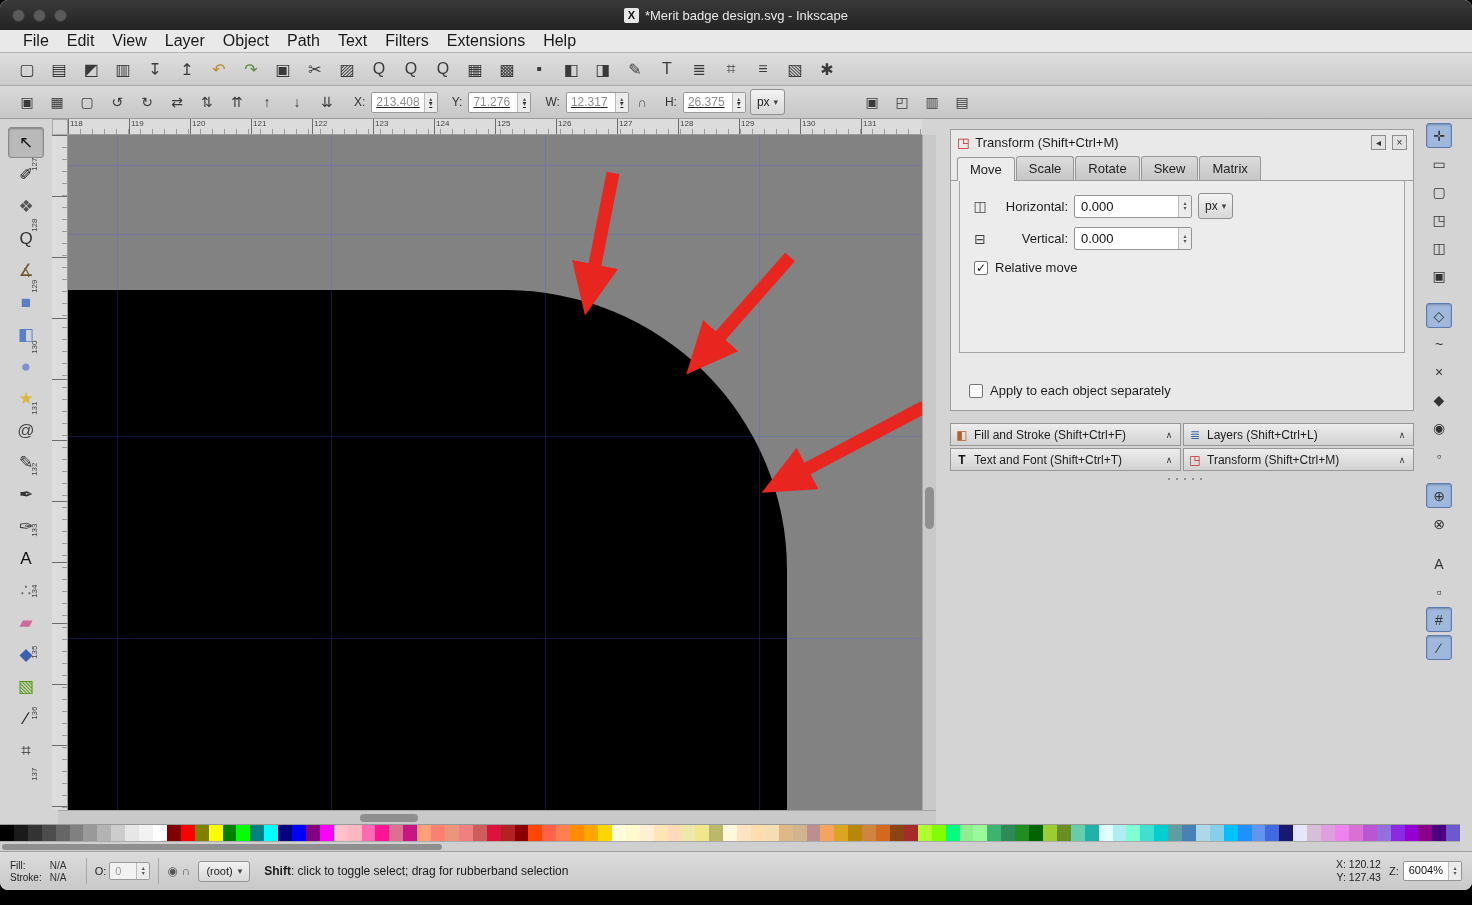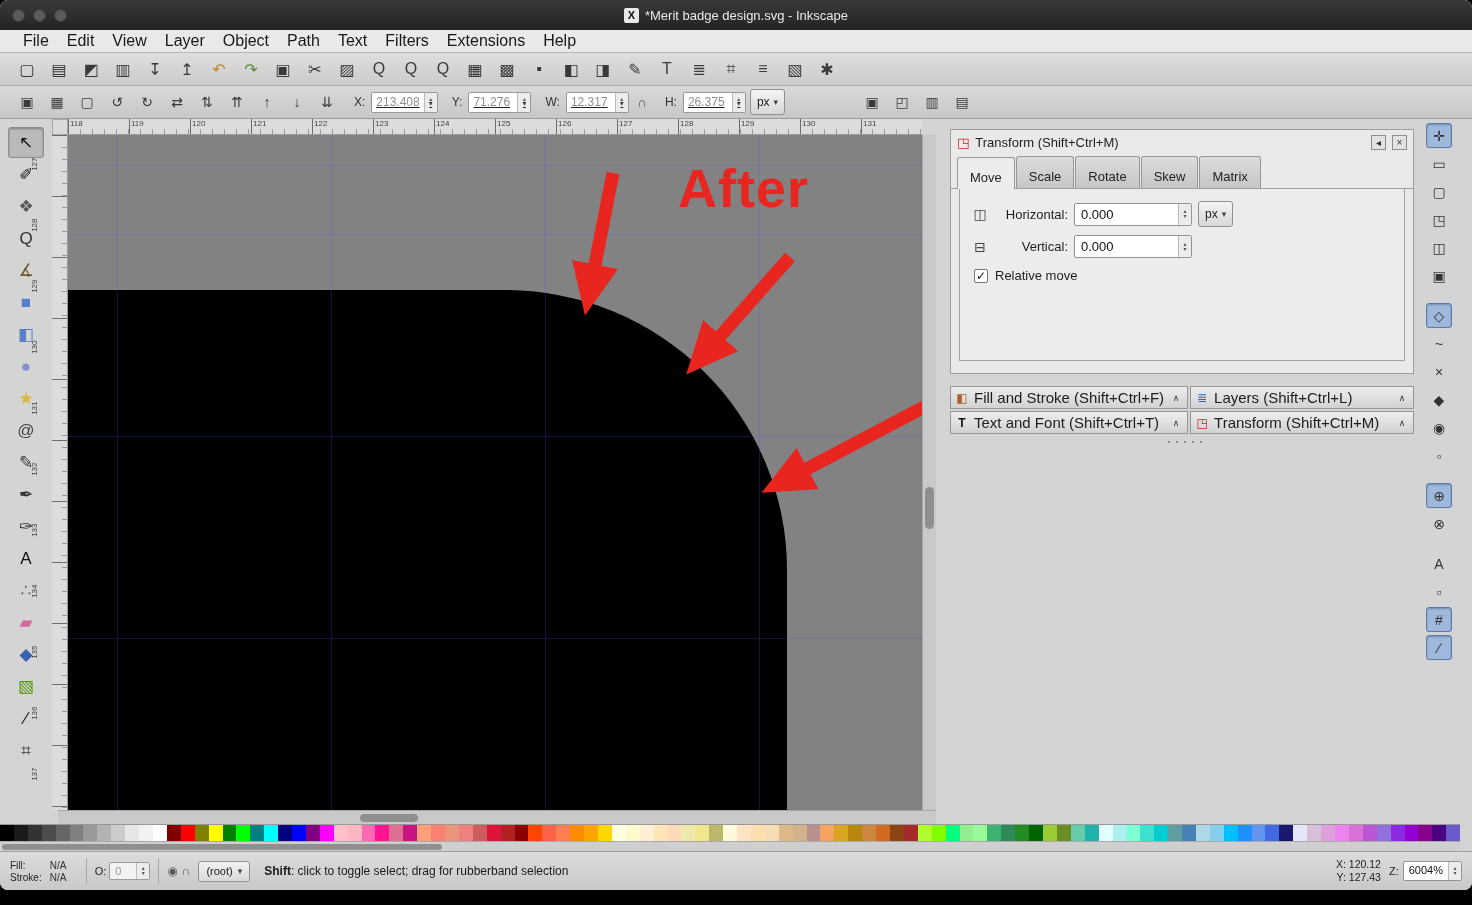--- a/index.html
+++ b/index.html
@@ -72,38 +72,38 @@
   .hscroll { position:absolute; left:58px; top:691px; width:878px; height:14px; background:#c9c9c9; border-top:1px solid #a5a5a5; }
   .hthumb { position:absolute; left:302px; top:3px; width:58px; height:8px; background:#8f8f8f; border-radius:5px; }
 
   
   .dock { position:absolute; left:950px; top:0; width:470px; height:100%; padding-top:10px; }
   .panel { width:464px; background:#e9e9e9; border:1px solid #9e9e9e; padding-bottom:12px; }
   .panel-header { height:24px; display:flex; align-items:center; padding:0 6px; gap:6px; background:#e9e9e9; }
   .panel-title { font-size:13px; color:#1d1d1d; flex:1; }
   .mini-btn { width:15px; height:15px; border:1px solid #8d8d8d; background:#e2e2e2; font-size:10px; line-height:13px; text-align:center; color:#333; }
   .tabs { display:flex; padding:2px 6px 0 6px; border-bottom:1px solid #9e9e9e; gap:1px; }
-  .tab { padding:12px 12px 3px 12px; font-size:13px; color:#222; background:linear-gradient(#dcdcdc,#c6c6c6); border:1px solid #979797; border-bottom:none; border-radius:3px 3px 0 0; position:relative; top:0; }
+  .tab { padding:4px 12px 3px 12px; font-size:13px; color:#222; background:linear-gradient(#dcdcdc,#c6c6c6); border:1px solid #979797; border-bottom:none; border-radius:3px 3px 0 0; position:relative; top:0; }
   .tab.active { background:#ececec; top:1px; padding-bottom:4px; }
   .tab-page { margin:0 8px; border:1px solid #a3a3a3; border-top:none; background:#ececec; height:172px; padding:12px 10px 0 10px; }
   .t-row { display:flex; align-items:center; gap:6px; margin-bottom:8px; }
   .t-icon { width:20px; text-align:center; font-size:14px; color:#444; }
   .t-label { font-size:13px; color:#1d1d1d; width:72px; text-align:right; }
   .t-spin { display:flex; height:23px; background:#fff; border:1px solid #949494; border-radius:2px; overflow:hidden; width:118px; }
   .t-spin .v { flex:1; padding:3px 6px; font-size:13px; color:#111; }
   .check-row { display:flex; align-items:center; gap:7px; margin:10px 0 0 4px; font-size:13px; color:#1d1d1d; }
   .checkbox { width:14px; height:14px; border:1px solid #777; background:#fdfdfd; border-radius:2px; font-size:12px; line-height:12px; text-align:center; color:#111; }
   .apply-each { margin:30px 0 0 18px; }
   .btn-row { display:flex; justify-content:flex-end; gap:10px; margin:40px 14px 0 0; }
   .btn { min-width:82px; height:27px; background:linear-gradient(#f5f5f5,#d6d6d6); border:1px solid #8b8b8b; border-radius:4px; font-size:13px; color:#1b1b1b; display:flex; align-items:center; justify-content:center; }
 
   .dock-headers { display:grid; grid-template-columns:1fr 1fr; gap:2px; margin-top:12px; width:464px; }
   .dock-h { height:23px; background:linear-gradient(#ededed,#d2d2d2); border:1px solid #979797; display:flex; align-items:center; gap:5px; padding:0 4px; }
   .dock-h .ic { font-size:12px; width:14px; text-align:center; }
-  .dock-h .lbl { flex:1; font-size:15px; color:#1d1d1d; white-space:nowrap; overflow:hidden; }
+  .dock-h .lbl { flex:1; font-size:12px; color:#1d1d1d; white-space:nowrap; overflow:hidden; }
   .dock-h .chev-btn { font-size:9px; color:#333; width:14px; text-align:center; }
   .dots-handle { width:40px; height:6px; margin:5px auto 0 auto;
     background:radial-gradient(circle 1.3px, #8e8e8e 1.2px, transparent 1.4px); background-size:8px 6px; }
 
   
   .snapbar { position:absolute; left:1424px; top:4px; width:30px; display:flex; flex-direction:column; align-items:center; gap:3px; }
   .snap-btn { width:26px; height:25px; border:1px solid transparent; border-radius:3px; display:flex; align-items:center; justify-content:center; font-size:14px; color:#333; background:transparent; }
   .snap-btn.active { background:#9fb9dd; border-color:#5a7bae; box-shadow:inset 0 1px 2px rgba(0,0,0,.25); }
   .snap-btn.gap { margin-top:12px; }
 
@@ -308,21 +308,20 @@
       <svg class="annot-svg" width="854" height="675" viewBox="0 0 854 675">
         <defs>
           <marker id="arrowhead" markerWidth="4" markerHeight="3.6" refX="2.4" refY="1.8" orient="auto">
             <path d="M0,0 L4,1.8 L0,3.6 Z" fill="#e8251f"></path>
           </marker>
         </defs>
         <line x1="545" y1="38" x2="521" y2="160" stroke="#e8251f" stroke-width="13" marker-end="url(#arrowhead)"></line>
         <line x1="722" y1="122" x2="632" y2="224" stroke="#e8251f" stroke-width="13" marker-end="url(#arrowhead)"></line>
         <line x1="856" y1="272" x2="712" y2="348" stroke="#e8251f" stroke-width="13" marker-end="url(#arrowhead)"></line>
       </svg>
-      <div class="after-label">After</div>
     </div>
 
     <div class="vscroll">
       <div class="vthumb"></div>
     </div>
     <div class="hscroll">
       <div class="hthumb"></div>
     </div>
 
     <div class="dock">
@@ -358,20 +357,24 @@
             <span class="t-label">Vertical:</span>
             <span class="t-spin">
               <span class="v">0.000</span>
               <span class="spin-btns">▴<br>▾</span>
             </span>
           </div>
           <div class="check-row">
             <span class="checkbox">✓</span>
             <span>Relative move</span>
           </div>
+        </div>
+        <div class="check-row apply-each">
+          <span class="checkbox"></span>
+          <span>Apply to each object separately</span>
         </div>
       </div>
 
       <div class="dock-headers">
         <div class="dock-h">
           <span class="ic" style="color:#b06030">◧</span>
           <span class="lbl">Fill and Stroke (Shift+Ctrl+F)</span>
           <span class="chev-btn">∧</span>
         </div>
         <div class="dock-h">

